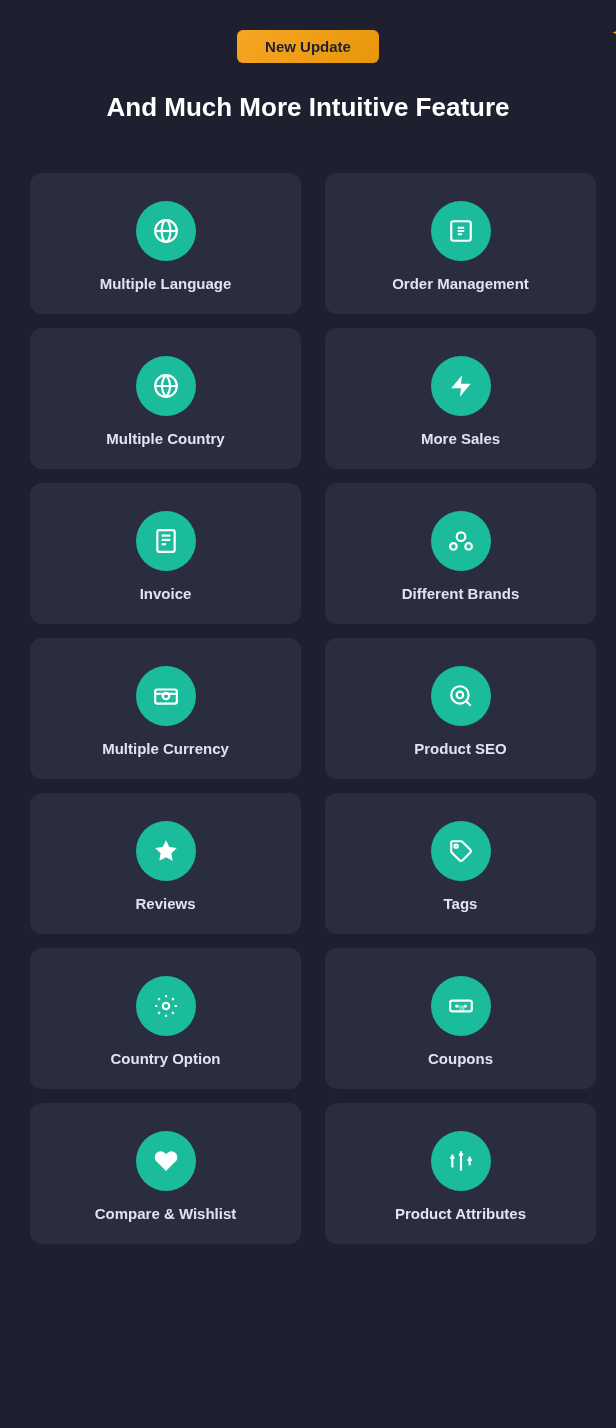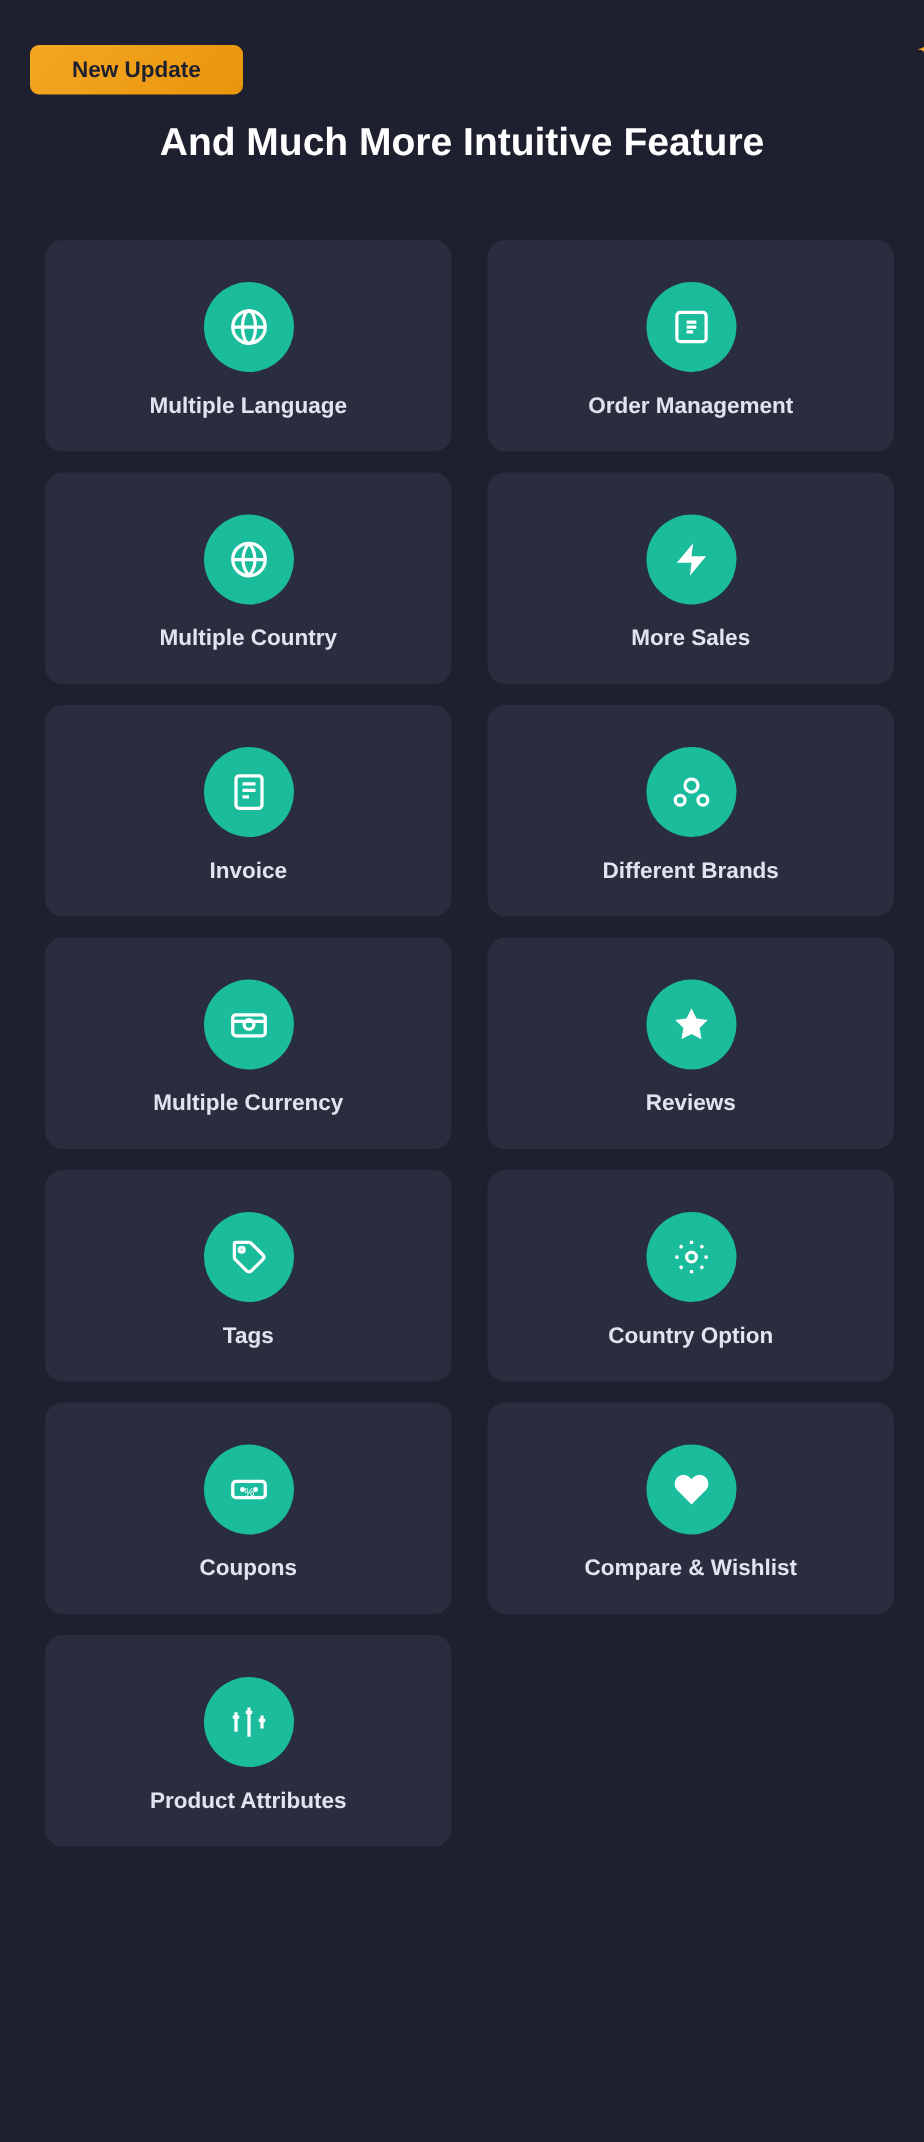--- a/index.html
+++ b/index.html
@@ -17,21 +17,22 @@
 
     .header {
       text-align: center;
       margin-bottom: 30px;
       position: relative;
       width: 100%;
     }
 
     .badge-wrapper {
       display: flex;
-      margin-bottom: 16px;
+      justify-content: center;
+      margin-bottom: 29px;
       position: relative;
     }
 
     .badge {
       background: linear-gradient(135deg, #f5a623, #e8960a);
       color: #1e2030;
       font-weight: 700;
       font-size: 15px;
       padding: 8px 28px;
       border-radius: 6px;
@@ -183,20 +184,30 @@
         <svg viewBox="0 0 24 24" width="26" height="26" fill="none" stroke="white" stroke-width="2">
           <rect x="2" y="6" width="20" height="13" rx="2"></rect>
           <circle cx="12" cy="12" r="3"></circle>
           <line x1="2" y1="10" x2="22" y2="10"></line>
         </svg>
       </div>
       <div class="card-label">Multiple Currency</div>
     </div>
     <div class="card">
       <div class="icon-circle">
+        <svg viewBox="0 0 24 24" width="26" height="26" fill="none" stroke="white" stroke-width="2">
+          <circle cx="11" cy="11" r="8"></circle>
+          <path d="M21 21l-4.35-4.35"></path>
+          <circle cx="11" cy="11" r="3"></circle>
+        </svg>
+      </div>
+      <div class="card-label">Product SEO</div>
+    </div>
+    <div class="card">
+      <div class="icon-circle">
         <svg viewBox="0 0 24 24" width="26" height="26" fill="white">
           <path d="M12 2l3.09 6.26L22 9.27l-5 4.87L18.18 21 12 17.77 5.82 21 7 14.14 2 9.27l6.91-1.01L12 2z"></path>
         </svg>
       </div>
       <div class="card-label">Reviews</div>
     </div>
     <div class="card">
       <div class="icon-circle">
         <svg viewBox="0 0 24 24" width="26" height="26" fill="none" stroke="white" stroke-width="2">
           <path d="M20.59 13.41L13.42 20.58a2 2 0 01-2.83 0l-7.17-7.17A2 2 0 013 12V4a1 1 0 011-1h8a2 2 0 011.41.59l7.18 7.17a2 2 0 010 2.65z"></path>

